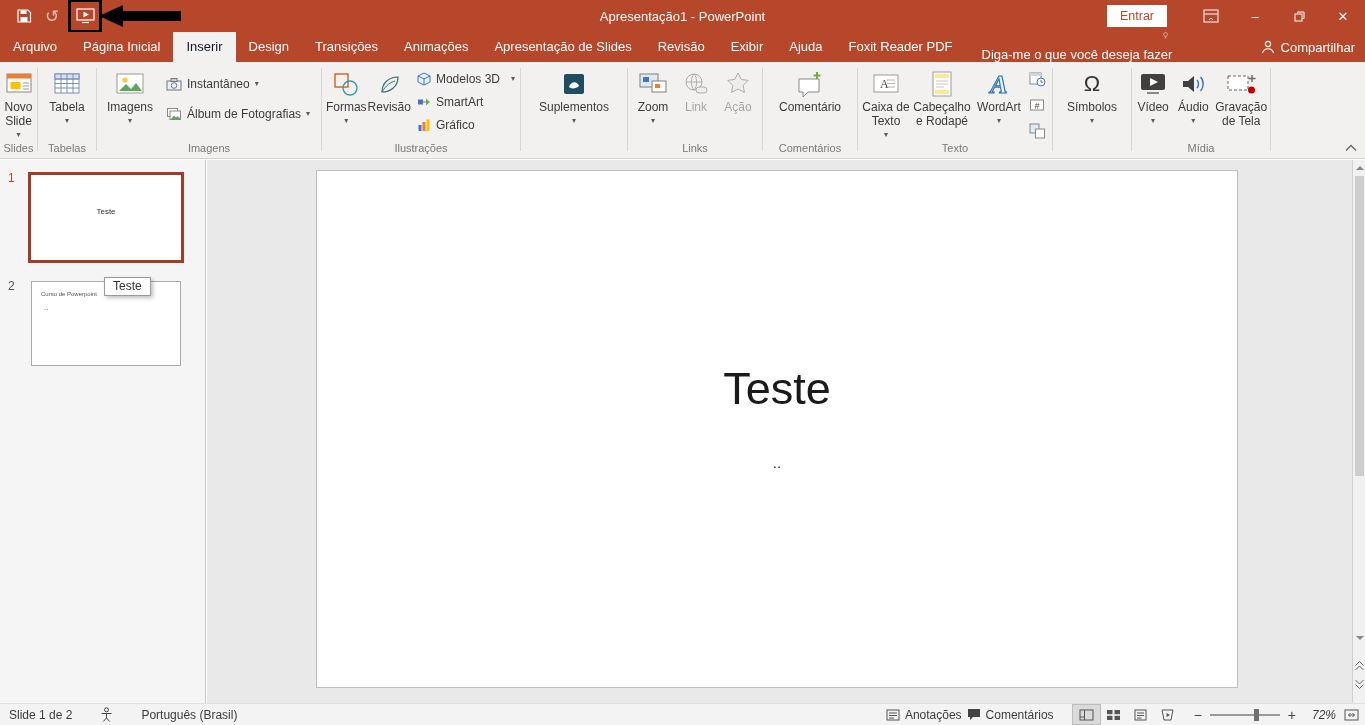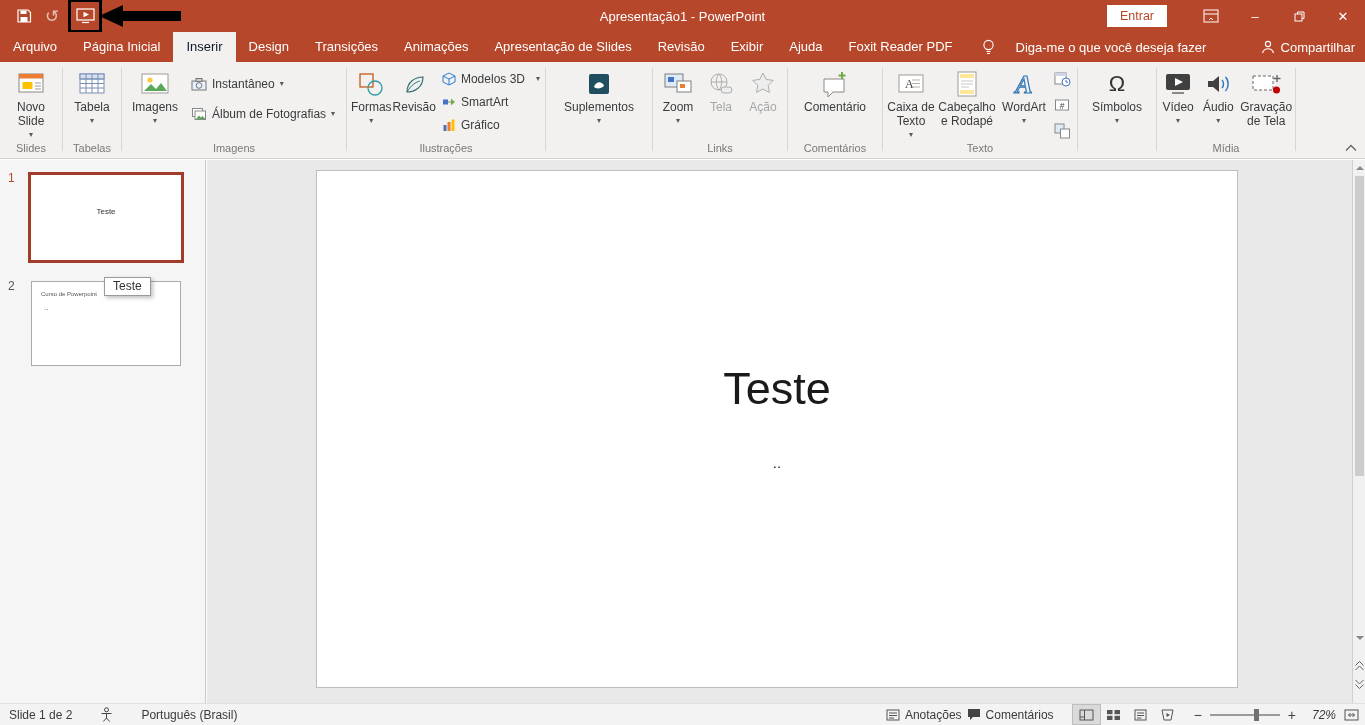--- a/index.html
+++ b/index.html
@@ -17,21 +17,21 @@
   .wintitle { position:absolute; left:0; right:0; text-align:center; font-size:13px; pointer-events:none; }
   .tb-right { margin-left:auto; display:flex; align-items:center; height:32px; }
   .entrar { background:#fff; color:#B7472A; border:none; font-size:12.5px; padding:4px 13px; margin-right:22px; cursor:pointer; font-family:inherit; }
   .winbtn { background:none; border:none; color:#fff; width:44px; height:32px; display:flex; align-items:center; justify-content:center; cursor:pointer; font-size:13px; }
   .ann-arrow { position:absolute; left:98px; top:2px; z-index:60; }
 
   
   .tabrow { position:absolute; top:32px; left:0; right:0; height:30px; background:#B7472A; display:flex; align-items:stretch; color:#fff; }
   .tab { font-size:13px; line-height:30px; padding:0 13px; cursor:pointer; white-space:nowrap; }
   .tab.active { background:#F2F1F0; color:#0f172a; }
-  .tellme { display:flex; align-items:center; gap:21px; margin-left:16px; font-size:13px; cursor:text; white-space:nowrap; }
+  .tellme { display:flex; align-items:flex-end; gap:8px; margin-left:16px; font-size:13px; cursor:text; white-space:nowrap;flex-direction:column; }
   .share { position:absolute; right:10px; top:0; height:30px; display:flex; align-items:center; gap:6px; font-size:13px; cursor:pointer; }
 
   
   .ribbon { position:absolute; top:62px; left:0; right:0; height:97px; background:#F2F1F0; border-bottom:1px solid #D5D2CF; display:flex; align-items:stretch; padding:2px 0 0 1px; }
   .rgroup { display:flex; flex-direction:column; }
   .gcontent { flex:1; display:flex; align-items:flex-start; justify-content:center; }
   .glabel { height:17px; line-height:15px; font-size:11px; color:#7A7874; text-align:center; }
   .gsep { width:1px; background:#D9D7D5; margin:4px 1px 7px 1px; }
   .bigbtn { width:50px; display:flex; flex-direction:column; align-items:center; padding-top:3px; cursor:pointer; text-align:center; }
   .bigbtn .ic { height:34px; display:flex; align-items:center; justify-content:center; }
@@ -158,21 +158,21 @@
       <svg width="14" height="14" viewBox="0 0 14 14">
           <circle cx="7" cy="4" r="2.6" fill="none" stroke="#fff" stroke-width="1.1"></circle>
           <path d="M1.5 13c.8-3 3-4.3 5.5-4.3S11.7 10 12.5 13" fill="none" stroke="#fff" stroke-width="1.1"></path>
         </svg>
       <span>Compartilhar</span>
     </div>
   </div>
 
   <div class="ribbon">
 
-    <div class="rgroup" style="width:60px">
+    <div class="rgroup" style="width:35px">
       <div class="gcontent">
         <div class="bigbtn">
           <span class="ic">
             <svg width="30" height="28" viewBox="0 0 30 28">
                 <rect x="3" y="4" width="24" height="18" fill="#fff" stroke="#8A8886"></rect>
                 <rect x="3" y="4" width="24" height="4.5" fill="#ED7D31"></rect>
                 <rect x="6.5" y="12" width="10" height="7" fill="#FFC000"></rect>
                 <path d="M19 13h6M19 16h6M19 19h6" stroke="#9E9A96"></path>
               </svg>
           </span>
@@ -324,21 +324,21 @@
           <span class="dd">▾</span>
         </div>
         <div class="bigbtn disabled" style="width:42px">
           <span class="ic">
             <svg width="26" height="26" viewBox="0 0 26 26">
                 <circle cx="11" cy="11" r="8" fill="none" stroke="#ADADAD"></circle>
                 <path d="M3 11h16M11 3c3.5 3.5 3.5 12.5 0 16-3.5-3.5-3.5-12.5 0-16" fill="none" stroke="#ADADAD"></path>
                 <rect x="13" y="16" width="11" height="6" rx="3" fill="#EDEDED" stroke="#ADADAD"></rect>
               </svg>
           </span>
-          <span class="lbl">Tela</span>
+          <span class="lbl">Link</span>
         </div>
         <div class="bigbtn disabled" style="width:42px">
           <span class="ic">
             <svg width="26" height="26" viewBox="0 0 26 26">
                 <path d="M13 2l3.2 6.4 7 1-5 5 1.2 7L13 18l-6.4 3.4 1.2-7-5-5 7-1z" fill="#EDEDED" stroke="#ADADAD"></path>
               </svg>
           </span>
           <span class="lbl">Ação</span>
         </div>
       </div>

